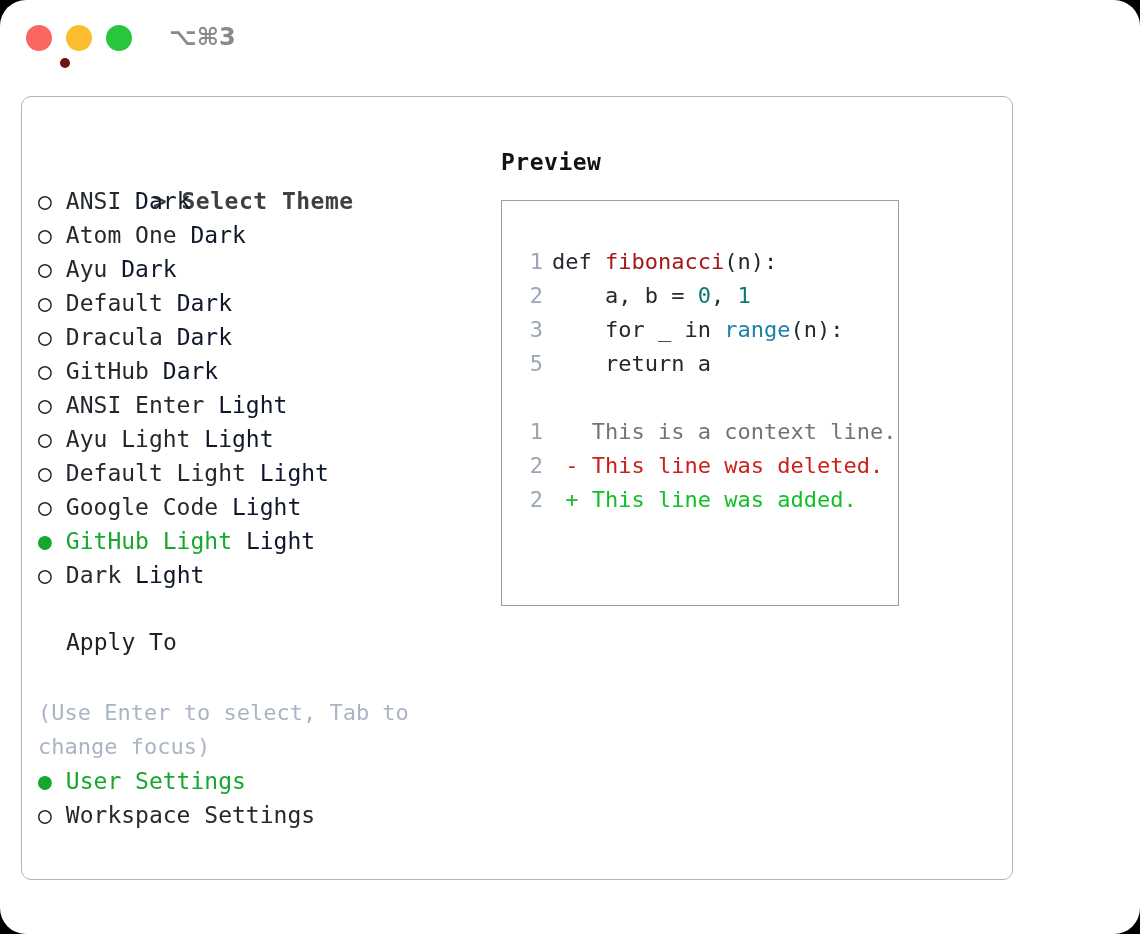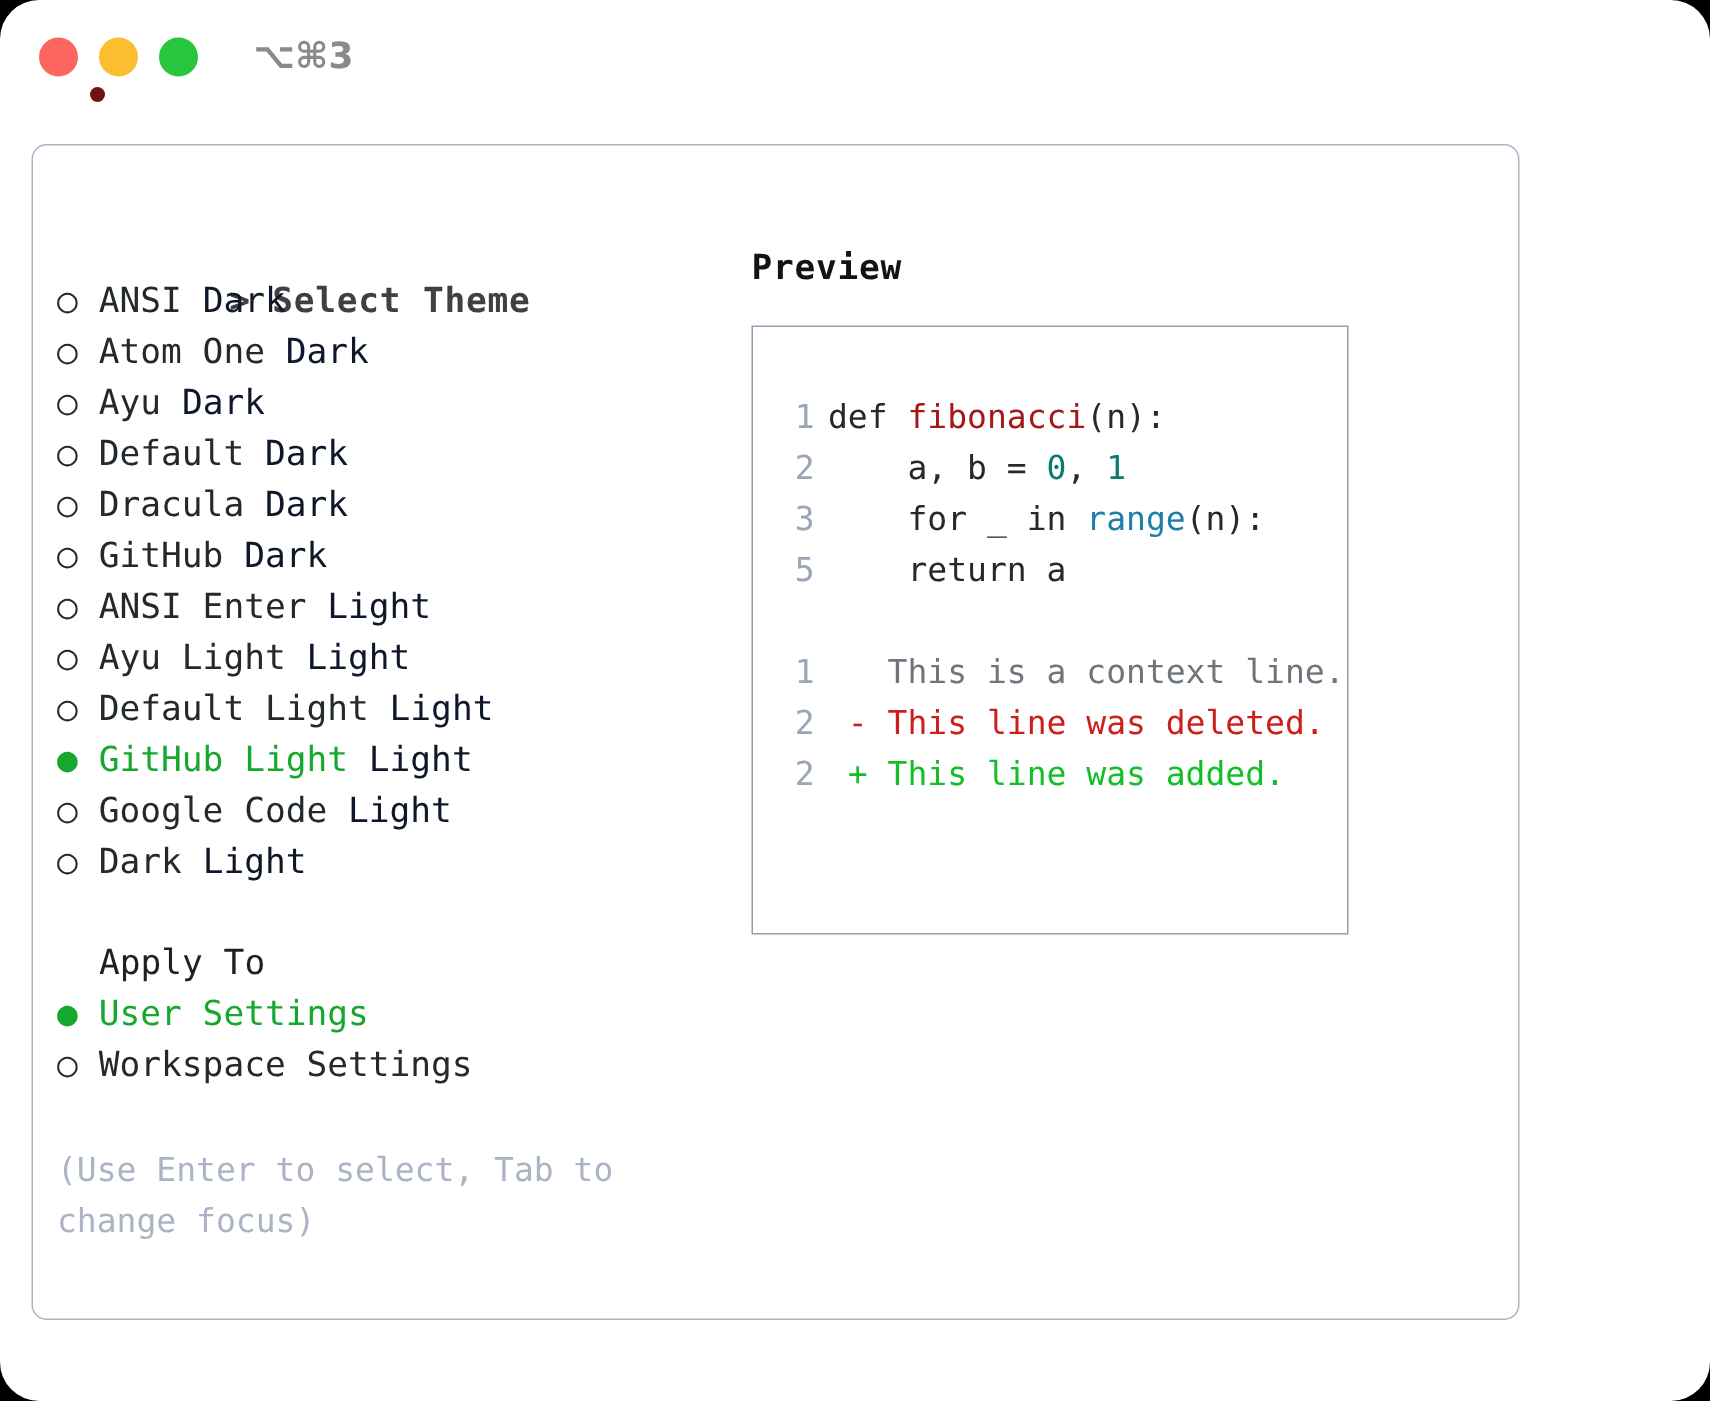--- a/index.html
+++ b/index.html
@@ -116,21 +116,21 @@
     margin-top: 37px;
     font-size: 22px;
     line-height: 34px;
     color: #aab4c4;
     width: 400px;
   }
 
   
   #right-col {
     position: absolute;
-    left: 479px; top: 65px;
+    left: 479px; top: 48px;
     width: 500px;
   }
 
   #preview-title {
     font-size: 23px;
     font-weight: 700;
     color: #111417;
     letter-spacing: 0.5px;
     height: 34px;
     line-height: 34px;
@@ -196,32 +196,32 @@
       <div id="theme-list">
           <div class="row"><span class="bullet">○</span><span class="theme-label"> ANSI </span><span class="mode-tag">Dark</span></div>
           <div class="row"><span class="bullet">○</span><span class="theme-label"> Atom One </span><span class="mode-tag">Dark</span></div>
           <div class="row"><span class="bullet">○</span><span class="theme-label"> Ayu </span><span class="mode-tag">Dark</span></div>
           <div class="row"><span class="bullet">○</span><span class="theme-label"> Default </span><span class="mode-tag">Dark</span></div>
           <div class="row"><span class="bullet">○</span><span class="theme-label"> Dracula </span><span class="mode-tag">Dark</span></div>
           <div class="row"><span class="bullet">○</span><span class="theme-label"> GitHub </span><span class="mode-tag">Dark</span></div>
           <div class="row"><span class="bullet">○</span><span class="theme-label"> ANSI Enter </span><span class="mode-tag">Light</span></div>
           <div class="row"><span class="bullet">○</span><span class="theme-label"> Ayu Light </span><span class="mode-tag">Light</span></div>
           <div class="row"><span class="bullet">○</span><span class="theme-label"> Default Light </span><span class="mode-tag">Light</span></div>
+          <div class="row"><span class="bullet">○</span><span class="theme-label"> Google Code </span><span class="mode-tag">Light</span></div>
           <div class="row selected"><span class="bullet">●</span><span class="theme-label sel"> GitHub Light </span><span class="mode-tag">Light</span></div>
-          <div class="row"><span class="bullet">○</span><span class="theme-label"> Google Code </span><span class="mode-tag">Light</span></div>
           <div class="row"><span class="bullet">○</span><span class="theme-label"> Dark </span><span class="mode-tag">Light</span></div>
         </div>
 
       <div class="row apply-header">Apply To</div>
+      <div id="hint">(Use Enter to select, Tab to change focus)</div>
+
       <div id="apply-list">
           <div class="row apply-row selected"><span class="bullet">●</span><span class="apply-label"> User Settings</span></div>
           <div class="row apply-row"><span class="bullet">○</span><span class="apply-label"> Workspace Settings</span></div>
         </div>
-
-      <div id="hint">(Use Enter to select, Tab to change focus)</div>
     </div>
 
     <div id="right-col">
       <div id="preview-title">Preview</div>
       <div id="code-box">
         <div id="code-lines">
             <div class="code-line"><span class="ln">1</span><span class="kw">def </span><span class="fn">fibonacci</span><span class="kw">(n):</span></div>
             <div class="code-line"><span class="ln">2</span><span class="kw">    a, b = </span><span class="num">0</span><span class="kw">, </span><span class="num">1</span></div>
             <div class="code-line"><span class="ln">3</span><span class="kw">    for _ in </span><span class="bi">range</span><span class="kw">(n):</span></div>
             <div class="code-line"><span class="ln">5</span><span class="kw">    return a</span></div>

